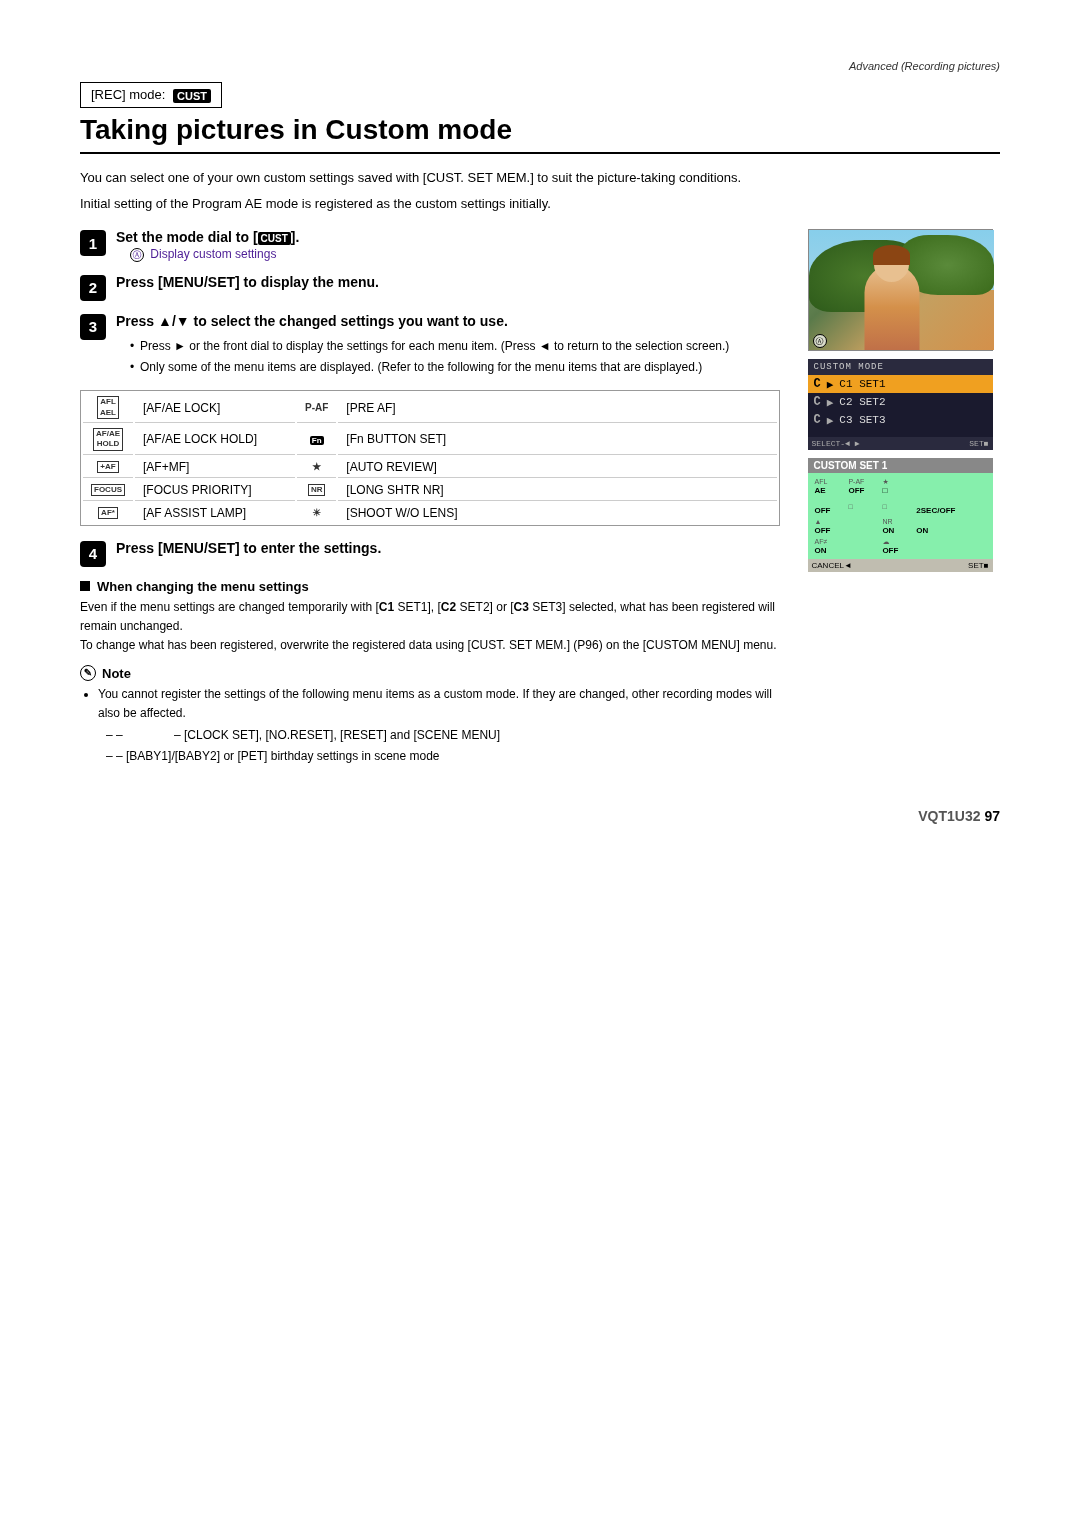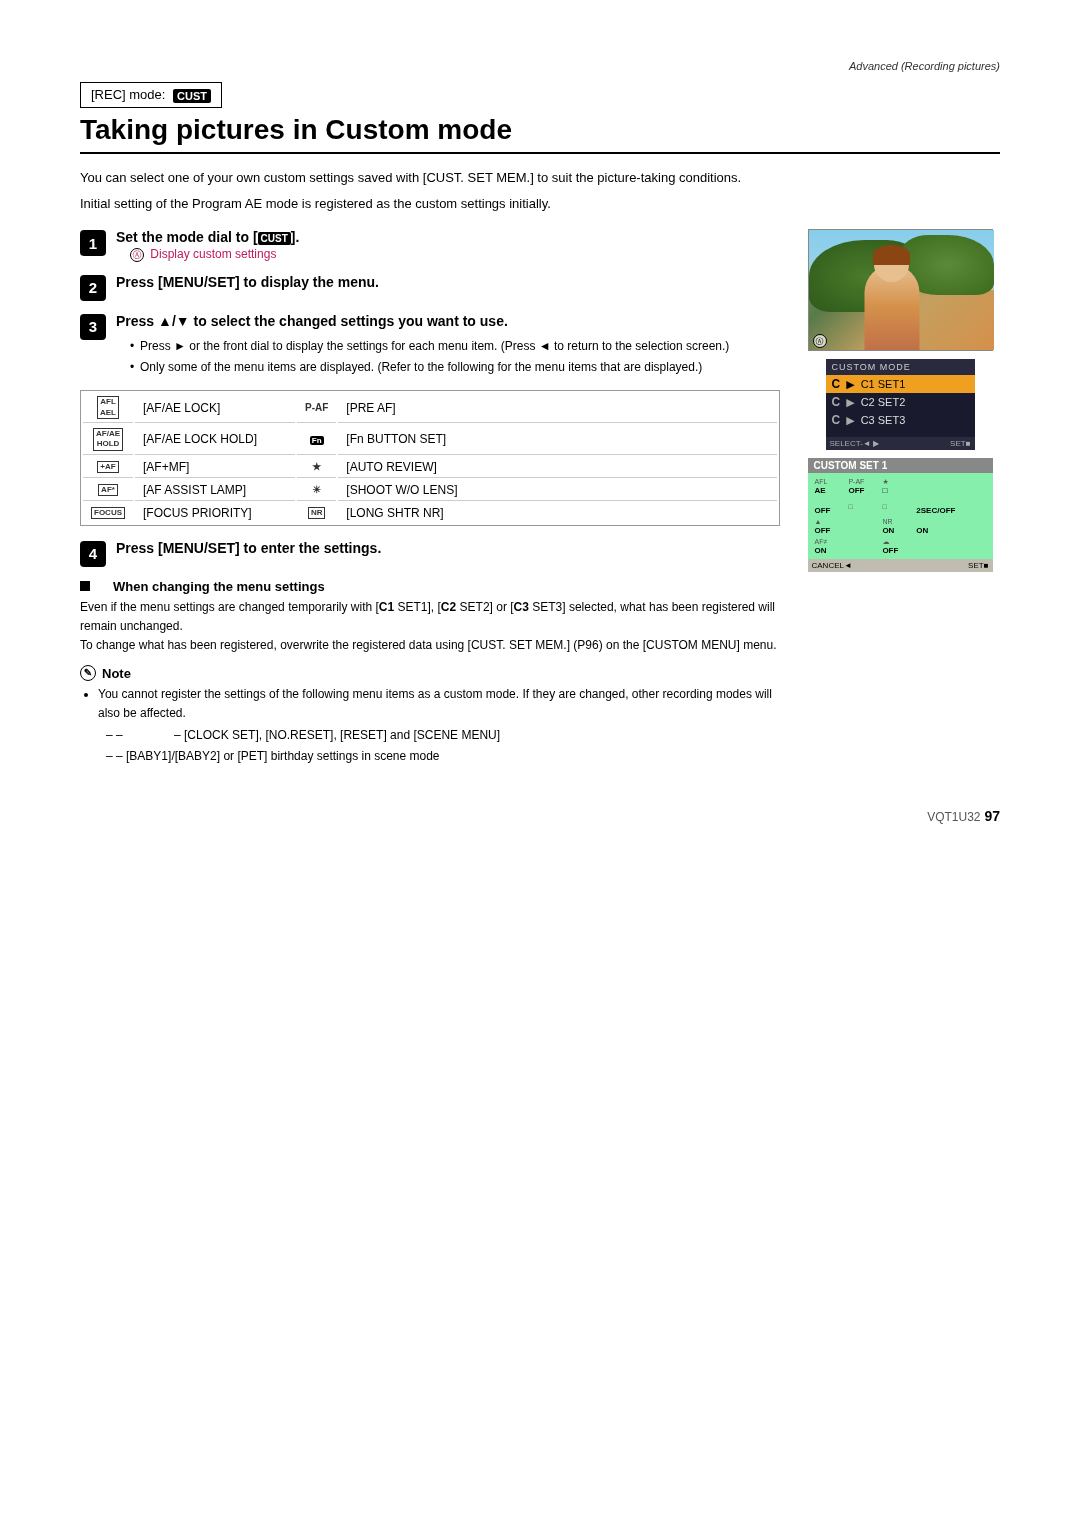--- a/index.html
+++ b/index.html
@@ -88,21 +88,21 @@
       flex: 1;
     }
     .step-title {
       font-size: 14px;
       font-weight: bold;
       margin-bottom: 2px;
     }
     .step-sub {
       font-size: 12px;
       margin-left: 14px;
-      color: #be185d;
+      color: #4c1d95;
     }
     .step-sub .circle-a {
       display: inline-block;
       width: 14px;
       height: 14px;
       border: 1px solid #000;
       border-radius: 50%;
       font-size: 9px;
       text-align: center;
       line-height: 13px;
@@ -164,21 +164,21 @@
     }
     .when-changing {
       margin-top: 10px;
       margin-bottom: 8px;
     }
     .when-changing-title {
       font-weight: bold;
       font-size: 13px;
       display: flex;
       align-items: center;
-      gap: 20px;
+      gap: 4px;
       margin-bottom: 4px;
     }
     .black-square {
       display: inline-block;
       width: 10px;
       height: 10px;
       background: #000;
       margin-right: 3px;
     }
     .when-text {
@@ -245,24 +245,25 @@
       width: 14px;
       height: 14px;
       border: 1px solid #000;
       border-radius: 50%;
       font-size: 8px;
       text-align: center;
       line-height: 13px;
       background: rgba(255,255,255,0.7);
     }
     .custom-mode-screen {
-      width: 149px;
+      width: 185px;
       background: #1a1a2e;
       color: #fff;
       font-size: 10px;
+      font-family: Liberation Mono, monospace;
     }
     .cms-header {
       background: #2a2a3e;
       padding: 3px 6px;
       font-size: 9px;
       color: #ccc;
       letter-spacing: 1px;
     }
     .cms-row {
       display: flex;
@@ -310,22 +311,22 @@
       display: flex;
       justify-content: space-between;
     }
     .page-number {
       text-align: right;
       font-size: 14px;
       margin-top: 40px;
       font-weight: bold;
     }
     .vqt {
-      font-size: 12px;
-      font-weight: normal;
+      font-size: 14px;
+      font-weight: bold;
       color: #555;
       text-align: right;
     }
     .menu-icon-small {
       display: inline-block;
       font-size: 8px;
       font-weight: bold;
       border: 1px solid #333;
       padding: 0 2px;
       line-height: 1.3;
@@ -406,30 +407,30 @@
           <td class="icon-cell"><span class="fn-icon">Fn</span></td>
           <td>[Fn BUTTON SET]</td>
         </tr>
         <tr>
           <td class="icon-cell"><span class="menu-icon-small">+AF</span></td>
           <td class="label-cell">[AF+MF]</td>
           <td class="icon-cell">★</td>
           <td>[AUTO REVIEW]</td>
         </tr>
         <tr>
+          <td class="icon-cell" style="font-size:8px;"><span class="menu-icon-small">FOCUS</span></td>
+          <td class="label-cell">[FOCUS PRIORITY]</td>
+          <td class="icon-cell"><span class="menu-icon-small">NR</span></td>
+          <td>[LONG SHTR NR]</td>
+        </tr>
+        <tr>
           <td class="icon-cell" style="font-size:8px;"><span class="menu-icon-small">AF*</span></td>
           <td class="label-cell">[AF ASSIST LAMP]</td>
           <td class="icon-cell">☀</td>
           <td>[SHOOT W/O LENS]</td>
-        </tr>
-        <tr>
-          <td class="icon-cell" style="font-size:8px;"><span class="menu-icon-small">FOCUS</span></td>
-          <td class="label-cell">[FOCUS PRIORITY]</td>
-          <td class="icon-cell"><span class="menu-icon-small">NR</span></td>
-          <td>[LONG SHTR NR]</td>
         </tr>
       </tbody>
     </table>
 
     <div class="step">
       <div class="step-number">4</div>
       <div class="step-content">
         <div class="step-title">Press [MENU/SET] to enter the settings.</div>
       </div>
     </div>

